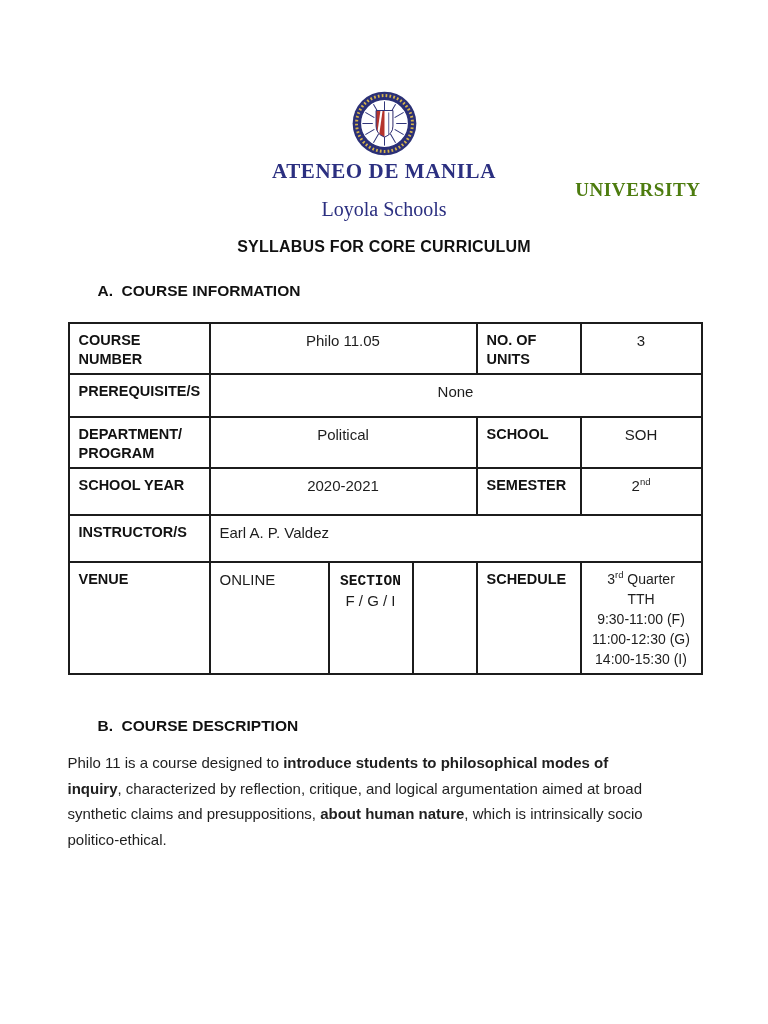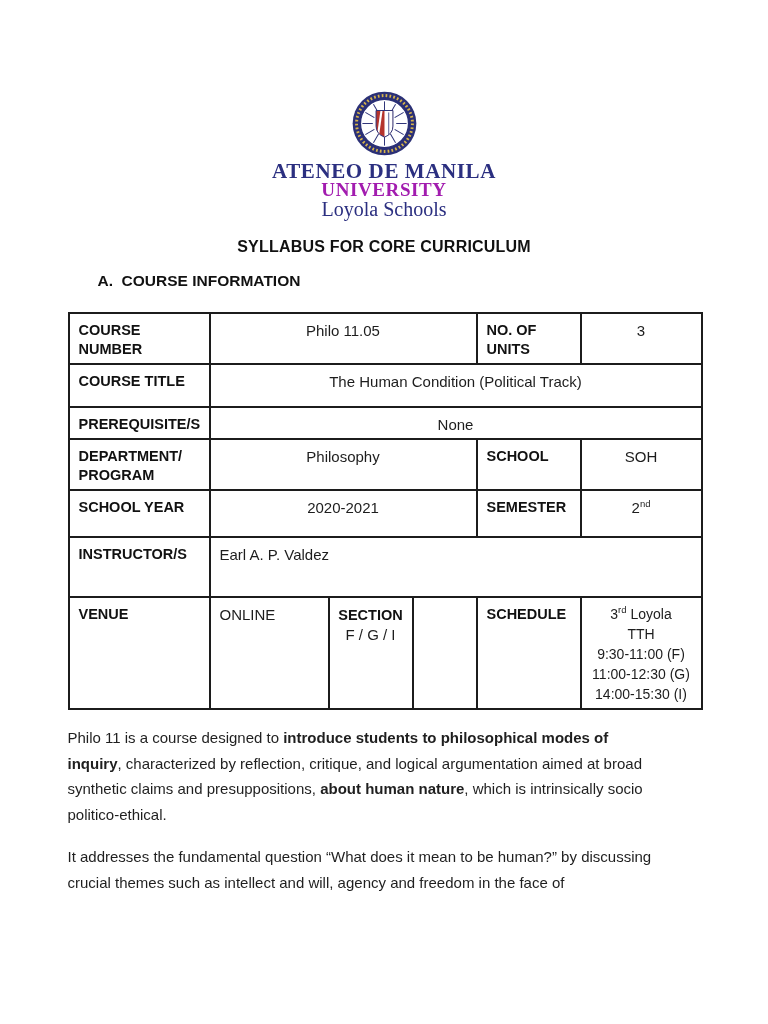--- a/index.html
+++ b/index.html
@@ -16,35 +16,35 @@
   
   .brand { text-align: center; }
   .seal { width: 65px; height: 65px; display: block; margin: 0 auto 5px; }
   .brand-line1 {
     font-family: "Liberation Serif", serif;
     color: #2b2f80; font-size: 21px; line-height: 20px;
     font-weight: 600; letter-spacing: 0.6px;
   }
   .brand-line2 {
     font-family: "Liberation Serif", serif;
-    color: #a21caf; font-size: 19px; line-height: 18px;
-    font-weight: 600; letter-spacing: 0.6px;
+    color: #4d7c0f; font-size: 19px; line-height: 18px;
+    font-weight: 600; letter-spacing: 0.6px; text-align: right;
   }
   .brand-sub {
     font-family: "Liberation Serif", serif;
     color: #2b2f80; font-size: 20px; line-height: 20px;
   }
 
   .doc-title {
     font-size: 16px; font-weight: bold; text-align: center;
     margin: 19px 0 5px 0; letter-spacing: 0.2px; color: #111;
   }
   .sec-heading {
     font-size: 15.5px; font-weight: bold; color: #111;
-    margin: 16px 0 0 30px;
+    margin: 26px 0 0 30px;
   }
   .sec-b { margin-top: 42px; }
 
   
   table.course-table {
     border-collapse: collapse; table-layout: fixed;
     width: 633px; margin-top: 22px;
   }
   .course-table td { border: 2px solid #1c1c1c; vertical-align: top; overflow: hidden; }
   .course-table tr:nth-child(1) { height: 50px; }
@@ -58,21 +58,21 @@
     font-weight: bold; font-size: 14.5px; line-height: 19px;
     padding: 7px 3px 4px 9px; white-space: pre-line; color: #111; border-radius: 18px;
   }
   td.val {
     font-size: 15px; line-height: 19px; text-align: center;
     padding: 7px 4px 4px 4px;
   }
   td.val.left { text-align: left; padding-left: 9px; }
   td.sched { font-size: 14px; line-height: 20px; padding-top: 6px; }
   td.seccell { font-size: 15px; line-height: 19px; text-align: center; padding-top: 7px; }
-  .seccell .seclab { font-weight: bold; font-size: 14.5px; color: #111; }
+  .seccell .seclab { font-weight: bold; font-size: 14.5px; color: #111; font-family: Liberation Mono, monospace; }
   sup { font-size: 9.5px; line-height: 0; vertical-align: super; }
 
   
   .body-para {
     font-size: 15px; line-height: 25.5px; color: #1f1f1f;
     margin: 15px 0 0 0; width: 633px;
   }
   .body-para + .body-para { margin-top: 17px; }
   .b { font-weight: bold; }
 </style>
@@ -135,31 +135,27 @@
     <tbody>
         <tr>
       <td class="lab">COURSE
 NUMBER</td>
       <td class="val" colspan="3">Philo 11.05</td>
       <td class="lab">NO. OF
 UNITS</td>
       <td class="val">3</td>
     </tr>
     <tr>
-      <td class="lab">COURSE TITLE</td>
-      <td class="val" colspan="5">The Human Condition (Political Track)</td>
-    </tr>
-    <tr>
       <td class="lab">PREREQUISITE/S</td>
       <td class="val" colspan="5">None</td>
     </tr>
     <tr>
       <td class="lab">DEPARTMENT/
 PROGRAM</td>
-      <td class="val" colspan="3">Philosophy</td>
+      <td class="val" colspan="3">Political</td>
       <td class="lab">SCHOOL</td>
       <td class="val">SOH</td>
     </tr>
     <tr>
       <td class="lab">SCHOOL YEAR</td>
       <td class="val" colspan="3">2020-2021</td>
       <td class="lab">SEMESTER</td>
       <td class="val"><span>2</span><sup>nd</sup></td>
     </tr>
     <tr>
@@ -168,23 +164,23 @@
     </tr>
     <tr>
       <td class="lab">VENUE</td>
       <td class="val left">ONLINE</td>
       <td class="seccell">
         <span class="seclab">SECTION</span><br>
         <span>F / G / I</span>
       </td>
       <td class="val"></td>
       <td class="lab">SCHEDULE</td>
-      <td class="val sched"><span>3</span><sup>rd</sup><span> Loyola</span><br><span>TTH</span><br><span>9:30-11:00 (F)</span><br><span>11:00-12:30 (G)</span><br><span>14:00-15:30 (I)</span></td>
+      <td class="val sched"><span>3</span><sup>rd</sup><span> Quarter</span><br><span>TTH</span><br><span>9:30-11:00 (F)</span><br><span>11:00-12:30 (G)</span><br><span>14:00-15:30 (I)</span></td>
     </tr>
   </tbody>
     </table>
 
+  <div class="sec-heading sec-b">B.&nbsp;&nbsp;COURSE DESCRIPTION</div>
 
   <p class="body-para"><span>Philo 11 is a course designed to </span><span class="b">introduce students to philosophical modes of</span><br><span class="b">inquiry</span><span>, characterized by reflection, critique, and logical argumentation aimed at broad</span><br><span>synthetic claims and presuppositions, </span><span class="b">about human nature</span><span>, which is intrinsically socio</span><br><span>politico-ethical.</span></p>
 
-  <p class="body-para"><span>It addresses the fundamental question “What does it mean to be human?” by discussing</span><br><span>crucial themes such as intellect and will, agency and freedom in the face of</span></p>
 
 </div>
 
 </body></html>

